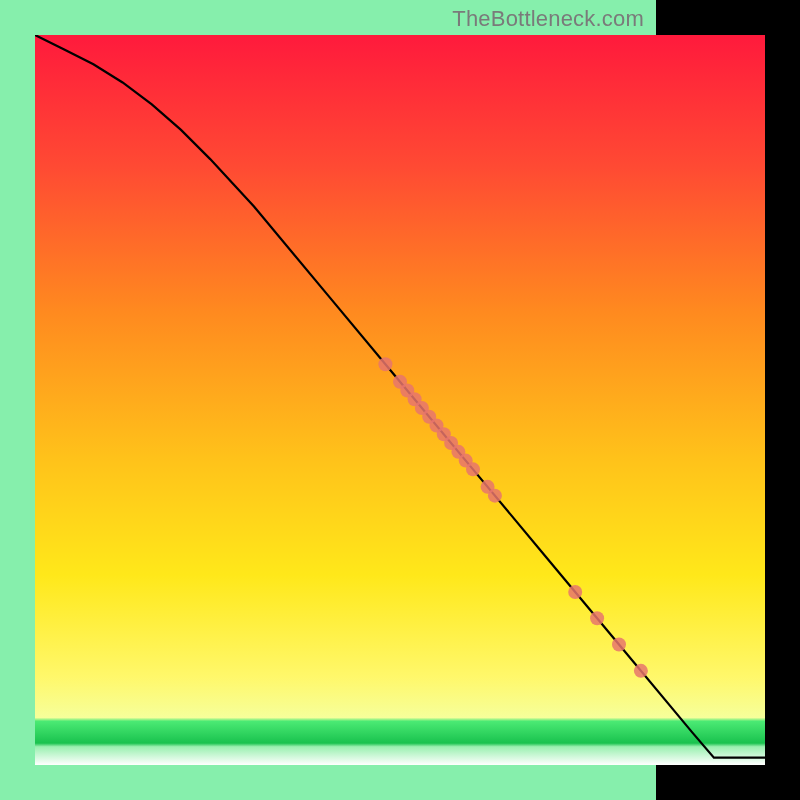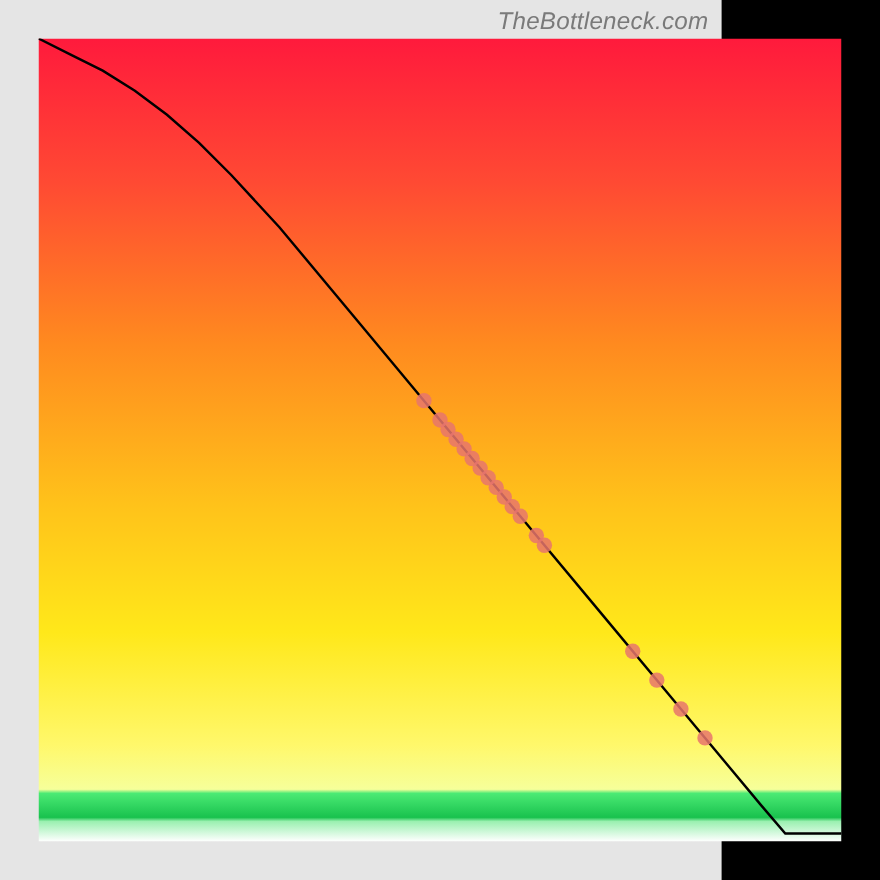--- a/index.html
+++ b/index.html
@@ -10,22 +10,21 @@
     background: #000;
     overflow: hidden;
     font-family: Arial, Helvetica, sans-serif;
   }
   .frame {
     position: absolute;
     left: 0;
     top: 0;
     width: 656px;
     height: 800px;
-    background: #e5e5e5;
-    font-style: italic;
+    background: #86efac;
   }
   .plot {
     position: absolute;
     left: 35px;
     top: 35px;
     width: 730px;
     height: 730px;
     box-sizing: border-box;
   }
   .plot svg {

